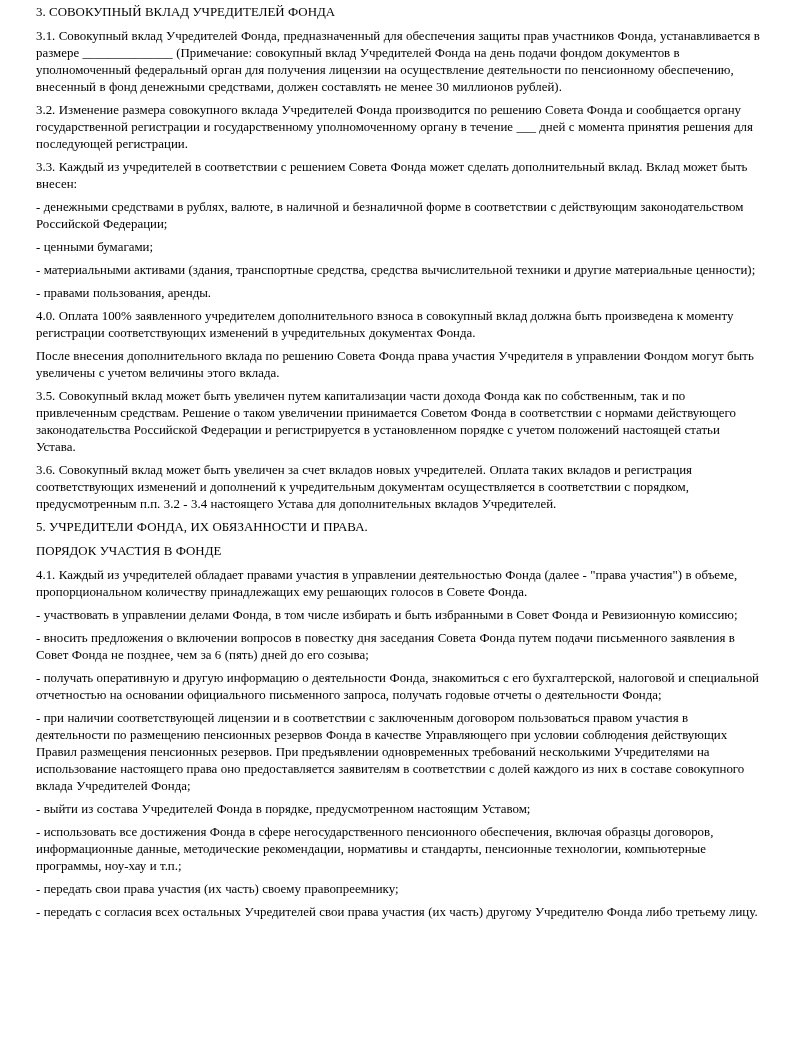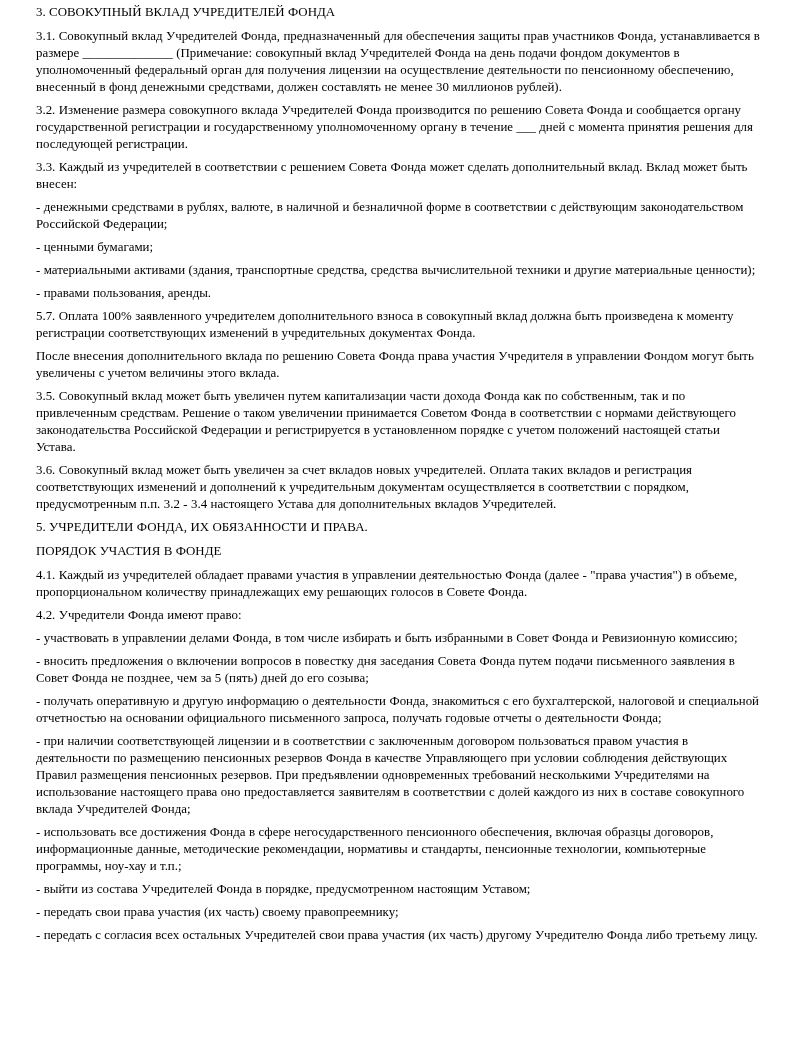--- a/index.html
+++ b/index.html
@@ -42,30 +42,29 @@
 <div class="page" style="background: rgb(255, 255, 255); color: rgb(0, 0, 0);">
   <div id="doc-body">
       <p class="doc-block heading">3. СОВОКУПНЫЙ ВКЛАД УЧРЕДИТЕЛЕЙ ФОНДА</p>
       <p class="doc-block">3.1. Совокупный вклад Учредителей Фонда, предназначенный для обеспечения защиты прав участников Фонда, устанавливается в размере ______________ (Примечание: совокупный вклад Учредителей Фонда на день подачи фондом документов в уполномоченный федеральный орган для получения лицензии на осуществление деятельности по пенсионному обеспечению, внесенный в фонд денежными средствами, должен составлять не менее 30 миллионов рублей).</p>
       <p class="doc-block">3.2. Изменение размера совокупного вклада Учредителей Фонда производится по решению Совета Фонда и сообщается органу государственной регистрации и государственному уполномоченному органу в течение ___ дней с момента принятия решения для последующей регистрации.</p>
       <p class="doc-block">3.3. Каждый из учредителей в соответствии с решением Совета Фонда может сделать дополнительный вклад. Вклад может быть внесен:</p>
       <p class="doc-block">- денежными средствами в рублях, валюте, в наличной и безналичной форме в соответствии с действующим законодательством Российской Федерации;</p>
       <p class="doc-block">- ценными бумагами;</p>
       <p class="doc-block">- материальными активами (здания, транспортные средства, средства вычислительной техники и другие материальные ценности);</p>
       <p class="doc-block">- правами пользования, аренды.</p>
-      <p class="doc-block">5.7. Оплата 100% заявленного учредителем дополнительного взноса в совокупный вклад должна быть произведена к моменту регистрации соответствующих изменений в учредительных документах Фонда.</p>
+      <p class="doc-block">4.0. Оплата 100% заявленного учредителем дополнительного взноса в совокупный вклад должна быть произведена к моменту регистрации соответствующих изменений в учредительных документах Фонда.</p>
       <p class="doc-block">После внесения дополнительного вклада по решению Совета Фонда права участия Учредителя в управлении Фондом могут быть увеличены с учетом величины этого вклада.</p>
       <p class="doc-block">3.5. Совокупный вклад может быть увеличен путем капитализации части дохода Фонда как по собственным, так и по привлеченным средствам. Решение о таком увеличении принимается Советом Фонда в соответствии с нормами действующего законодательства Российской Федерации и регистрируется в установленном порядке с учетом положений настоящей статьи Устава.</p>
       <p class="doc-block">3.6. Совокупный вклад может быть увеличен за счет вкладов новых учредителей. Оплата таких вкладов и регистрация соответствующих изменений и дополнений к учредительным документам осуществляется в соответствии с порядком, предусмотренным п.п. 3.2 - 3.4 настоящего Устава  для дополнительных вкладов Учредителей.</p>
       <p class="doc-block heading">5. УЧРЕДИТЕЛИ ФОНДА, ИХ ОБЯЗАННОСТИ И ПРАВА.</p>
       <p class="doc-block heading">ПОРЯДОК УЧАСТИЯ В ФОНДЕ</p>
       <p class="doc-block">4.1. Каждый из учредителей обладает правами участия в управлении деятельностью Фонда (далее - "права участия") в объеме, пропорциональном количеству принадлежащих ему решающих голосов в Совете Фонда.</p>
-      <p class="doc-block">4.2. Учредители Фонда имеют право:</p>
       <p class="doc-block">- участвовать в управлении делами Фонда, в том числе избирать и быть избранными в Совет Фонда и Ревизионную комиссию;</p>
-      <p class="doc-block">- вносить предложения о включении вопросов в повестку дня заседания Совета Фонда путем подачи письменного заявления в Совет Фонда не позднее, чем за 5 (пять) дней до его созыва;</p>
+      <p class="doc-block">- вносить предложения о включении вопросов в повестку дня заседания Совета Фонда путем подачи письменного заявления в Совет Фонда не позднее, чем за 6 (пять) дней до его созыва;</p>
       <p class="doc-block">- получать оперативную и другую информацию о деятельности Фонда, знакомиться с его бухгалтерской, налоговой и специальной отчетностью на основании официального письменного запроса, получать годовые отчеты о деятельности Фонда;</p>
       <p class="doc-block">- при наличии соответствующей лицензии и в соответствии с заключенным договором пользоваться правом участия в деятельности по размещению пенсионных резервов Фонда в качестве Управляющего при условии соблюдения действующих Правил размещения пенсионных резервов. При предъявлении одновременных требований несколькими Учредителями на использование настоящего права оно предоставляется заявителям в соответствии с долей каждого из них в составе совокупного вклада Учредителей Фонда;</p>
+      <p class="doc-block">- выйти из состава Учредителей Фонда в порядке, предусмотренном настоящим Уставом;</p>
       <p class="doc-block">- использовать все достижения Фонда в сфере негосударственного пенсионного обеспечения, включая образцы договоров, информационные данные, методические рекомендации, нормативы и стандарты, пенсионные технологии, компьютерные программы, ноу-хау и т.п.;</p>
-      <p class="doc-block">- выйти из состава Учредителей Фонда в порядке, предусмотренном настоящим Уставом;</p>
       <p class="doc-block">- передать свои права участия (их часть) своему правопреемнику;</p>
       <p class="doc-block">- передать с согласия всех остальных Учредителей свои права участия (их часть) другому Учредителю Фонда либо третьему лицу.</p>
     </div>
 </div>
 
 </body></html>

